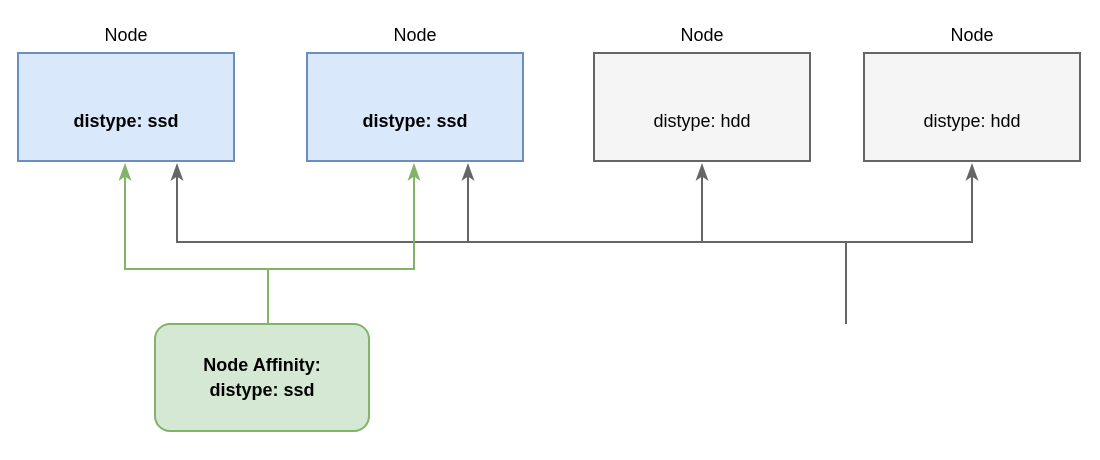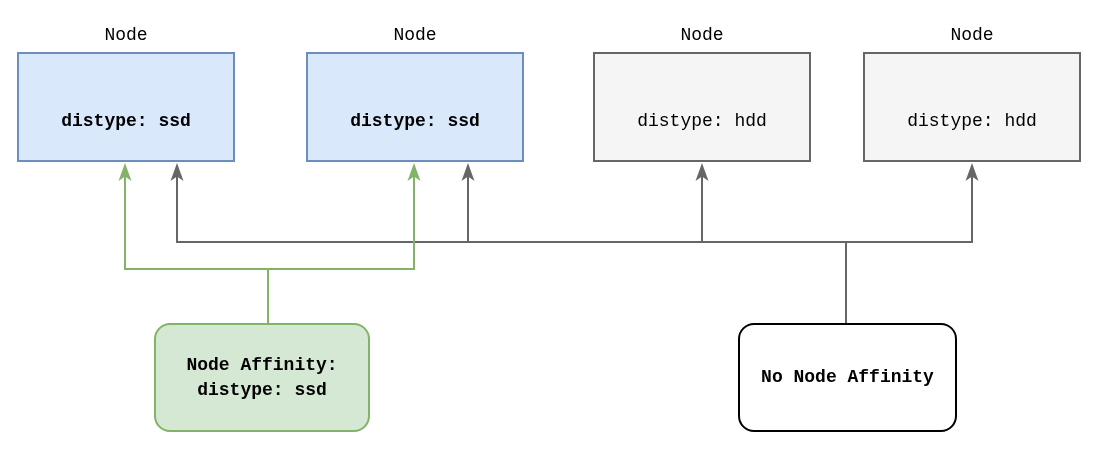--- a/index.html
+++ b/index.html
@@ -1,21 +1,21 @@
 <!DOCTYPE html>
 <html><head>
 <meta charset="utf-8">
 <style>
   html, body { margin: 0; padding: 0; background: #ffffff; }
   .canvas {
     position: relative;
     width: 1100px;
     height: 455px;
     background: #ffffff;
-    font-family: Liberation Mono, monospace;
+    font-family: Liberation Sans, sans-serif;
     color: #000000;
     overflow: hidden;
   }
   .connector-layer {
     position: absolute;
     left: 0; top: 0;
     width: 1100px; height: 460px;
     pointer-events: none;
   }
   .node-title {
@@ -128,17 +128,14 @@
     <span>distype: hdd</span>
   </div>
   <div class="node-box hdd pos-4">
     <span>distype: hdd</span>
   </div>
 
   <div class="affinity-box green">
     <span>Node Affinity:</span>
     <span>distype: ssd</span>
   </div>
-  <div class="affinity-box white">
-    <span>No Node Affinity</span>
-  </div>
 
 </div>
 
 </body></html>

